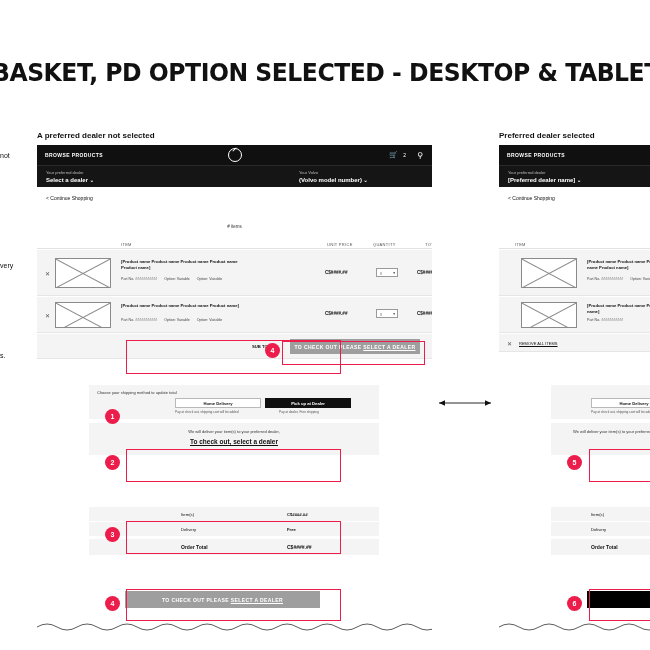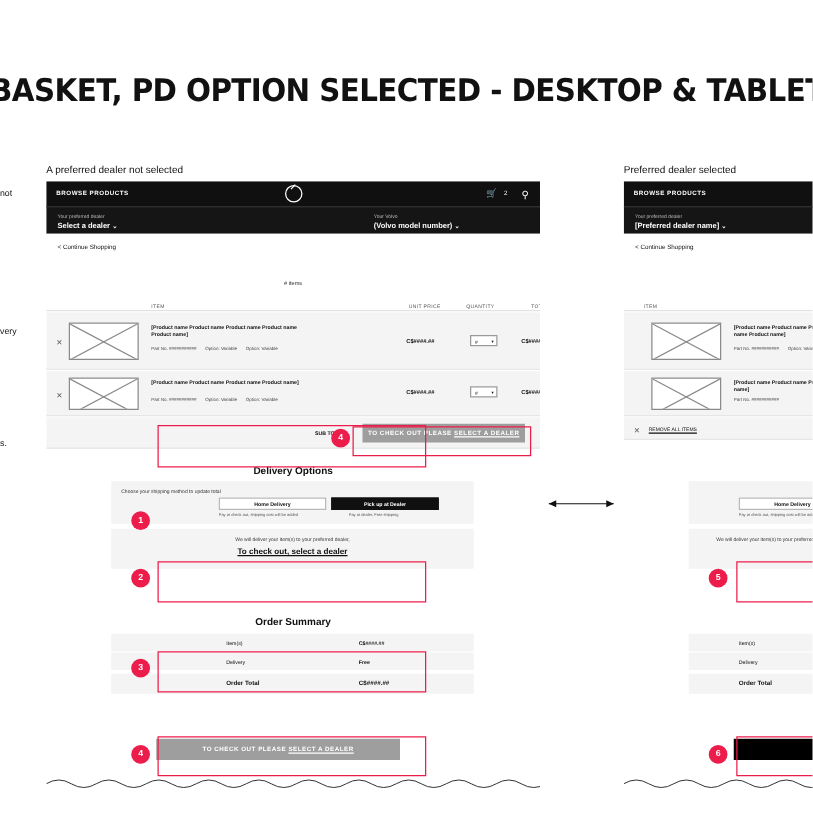--- a/index.html
+++ b/index.html
@@ -32,21 +32,21 @@
     left: 0px;
     font-size: 7px;
     color: #111;
     white-space: nowrap;
   }
 
   
   .col-heading {
     position: absolute;
     font-size: 8px;
-    font-weight: normal;
+    font-weight: bold;
     color: #111;
   }
   .col-heading.left { left: 37px; top: 131px; }
   .col-heading.right { left: 499px; top: 131px; }
 
   
   .panel {
     position: absolute;
     background: #ffffff;
     overflow: hidden;
@@ -338,40 +338,38 @@
     </div>
 
     <div class="subtotal-bar" style="top:147px; height:25px;">
       <div class="st-label" style="left:215px; top:10px;">SUB  TOTAL</div>
       <div class="st-val" style="left:255px; top:9px;">C$####.##</div>
     </div>
     <div class="cta-grey" style="left:253px; top:152px; width:130px; height:15px;">
       <span>TO CHECK OUT PLEASE</span>&nbsp;<u>SELECT A DEALER</u>
     </div>
 
-    <div class="section-title" style="top:185px;">Delivery Options</div>
 
     <div class="grey-box" style="left:52px; top:198px; width:290px; height:34px;">
       <div class="sub-label" style="left:8px; top:5px;">Choose your shipping method to update total</div>
       <div class="ship-btn" style="left:86px; top:13px; width:86px;">
         <span>Home Delivery</span>
       </div>
       <div class="ship-btn dark" style="left:176px; top:13px; width:86px;">
         <span>Pick up at Dealer</span>
       </div>
       <div class="ship-caption" style="left:86px; top:25px;">Pay at check out, shipping cost will be added</div>
       <div class="ship-caption" style="left:190px; top:25px;">Pay at dealer, Free shipping</div>
     </div>
 
     <div class="grey-box" style="left:52px; top:236px; width:290px; height:32px;">
       <div class="dealer-msg" style="top:6px;">We will deliver your item(s) to your preferred dealer,</div>
       <div class="dealer-link" style="top:15px;">To check out, select a dealer</div>
     </div>
 
-    <div class="section-title" style="top:306px;">Order Summary</div>
 
     <div class="grey-box" style="left:52px; top:320px; width:290px; height:14px;">
       <div class="sum-row" style="top:5px;">
         <span class="k" style="left:92px;">Item(s)</span>
         <span class="v" style="left:198px;">C$####.##</span>
       </div>
     </div>
     <div class="grey-box" style="left:52px; top:335px; width:290px; height:14px;">
       <div class="sum-row" style="top:5px;">
         <span class="k" style="left:92px;">Delivery</span>

